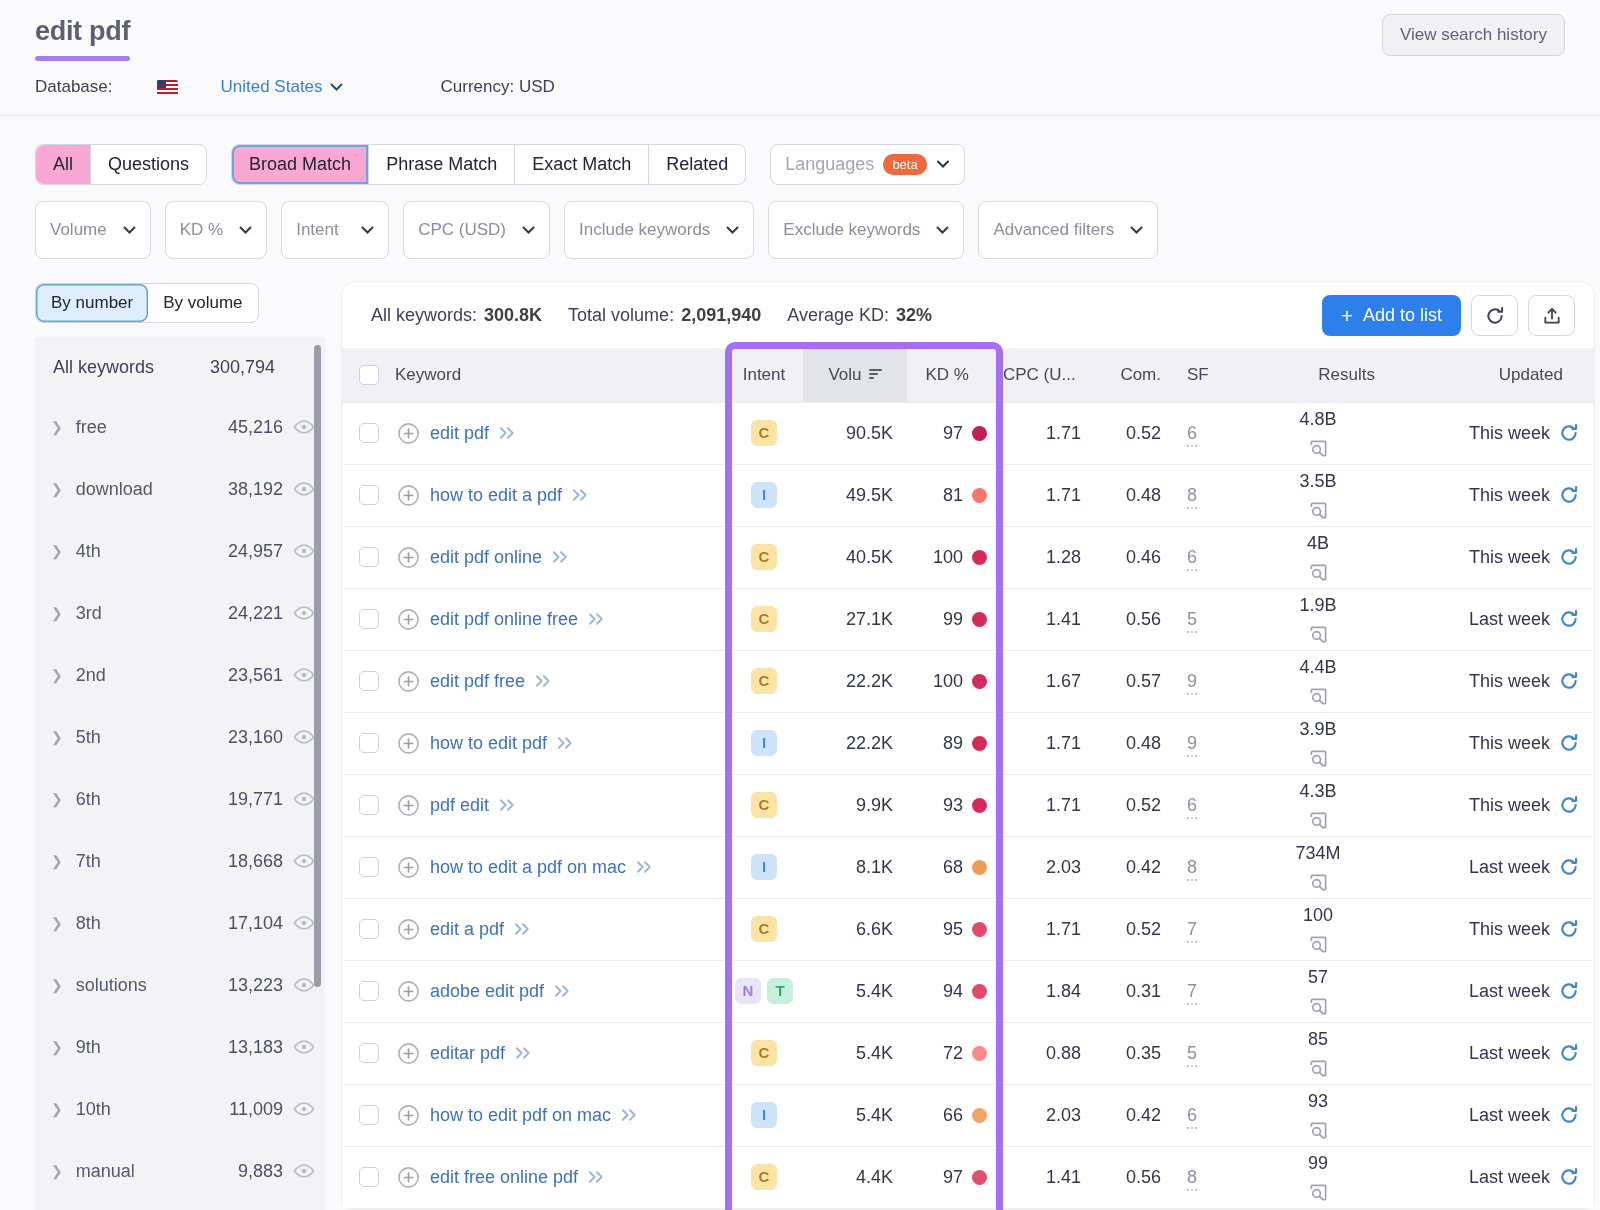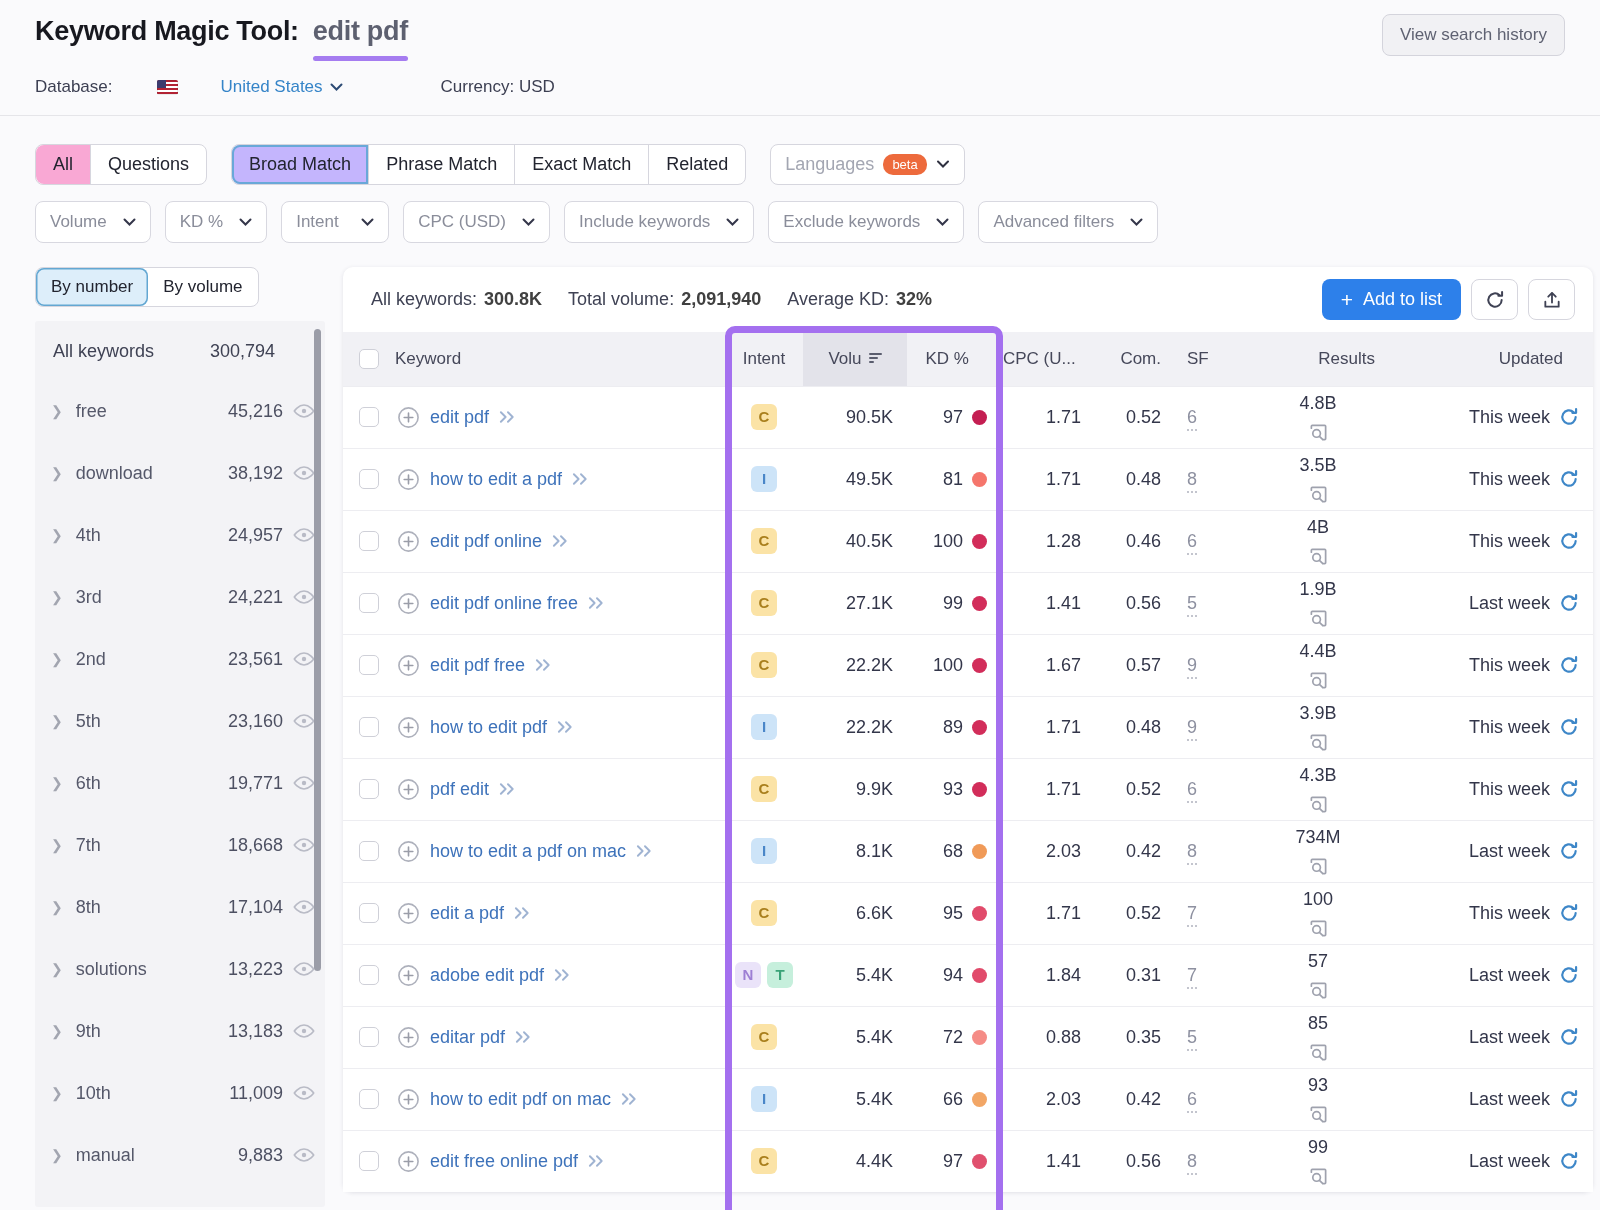--- a/index.html
+++ b/index.html
@@ -29,28 +29,28 @@
   .db-link { color:#3584c8; display:inline-flex; align-items:center; gap:7px; cursor:pointer; }
   .currency { margin-left:62px; }
   .page-divider { border-bottom:1px solid #e5e5e9; margin-top:18px; }
   
   .tabs-row { padding:28px 35px 0 35px; display:flex; align-items:center; gap:24px; }
   .tab-group { display:inline-flex; border:1px solid #d6d6de; border-radius:8px; background:#fff; }
   .tab { padding:9px 17px; font-size:18px; color:#22242f; border-left:1px solid #d6d6de; cursor:pointer; white-space:nowrap; }
   .tab:first-child { border-left:none; border-radius:8px 0 0 8px; }
   .tab:last-child { border-radius:0 8px 8px 0; }
   .tab.active-plain { background:#f9a8d4; }
-  .tab.active-blue { background:#c4b5fd; box-shadow:inset 0 0 0 2px #69a8d8; }
+  .tab.active-blue { background:#f9a8d4; box-shadow:inset 0 0 0 2px #69a8d8; }
   .languages-btn { display:inline-flex; align-items:center; gap:9px; border:1px solid #d6d6de;
     background:#fff; border-radius:8px; padding:9px 14px; font-size:18px; color:#a3a6b2; cursor:pointer; }
   .beta-badge { background:#ed6a3c; color:#fff; font-size:13px; padding:3px 9px; border-radius:10px; }
   
   .filters-row { padding:16px 35px 0 35px; display:flex; gap:14px; }
   .filter-btn { display:inline-flex; align-items:center; justify-content:space-between; gap:16px;
-    border:1px solid #d8d8e0; background:#fff; border-radius:8px; padding:10px 14px;
+    border:1px solid #d8d8e0; background:#fff; border-radius:8px; padding:18px 14px;
     font-size:17px; color:#8a8d9a; cursor:pointer; white-space:nowrap; }
   .filter-btn.wide { min-width:108px; }
   .chev { flex:none; }
   
   .main { padding:24px 0 0 35px; display:flex; gap:18px; align-items:flex-start; }
   
   .sidebar { width:290px; flex:none; }
   .toggle-group { display:inline-flex; border:1px solid #d6d6de; border-radius:8px; background:#fff; }
   .toggle-seg { padding:9px 15px; font-size:17px; color:#22242f; cursor:pointer; border-radius:8px; }
   .toggle-seg.selected { background:#ddeefa; box-shadow:inset 0 0 0 1.5px #63a7d2; }
@@ -103,21 +103,20 @@
   .updated-cell { display:flex; justify-content:flex-end; align-items:center; gap:9px; padding-right:14px; }
   .purple-box { position:absolute; left:382px; top:-6px; width:278px; height:940px;
     border:7px solid #a470ef; border-radius:10px; pointer-events:none; }
   svg { display:block; }
 </style>
 </head>
 <body>
 
 <div class="page-header">
   <div class="title-row">
-    <span class="page-title">Keyword Magic Tool:</span>
     <span class="query-wrap">
       <span class="query-text">edit pdf</span>
       <span class="query-underline"></span>
     </span>
   </div>
   <button class="history-btn">View search history</button>
   <div class="meta-row">
     <span class="meta-label">Database:</span>
     <span class="us-flag"></span>
     <span class="db-link">

